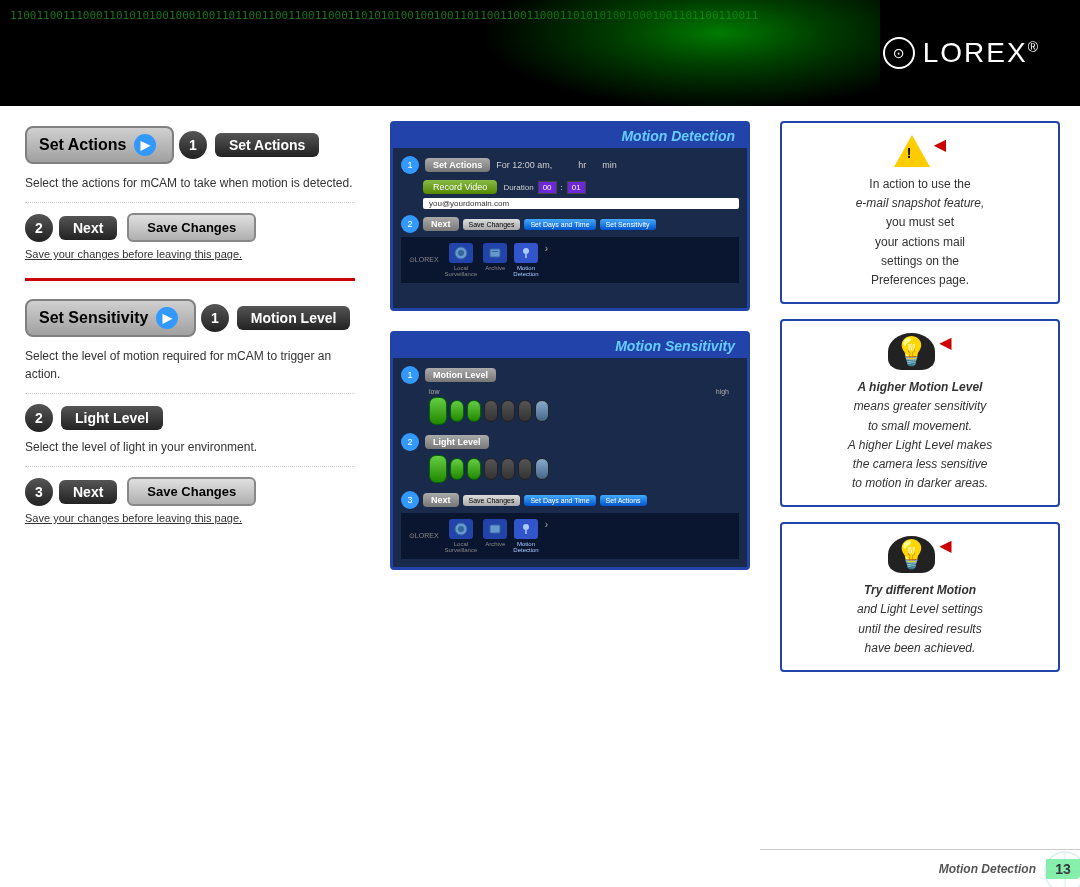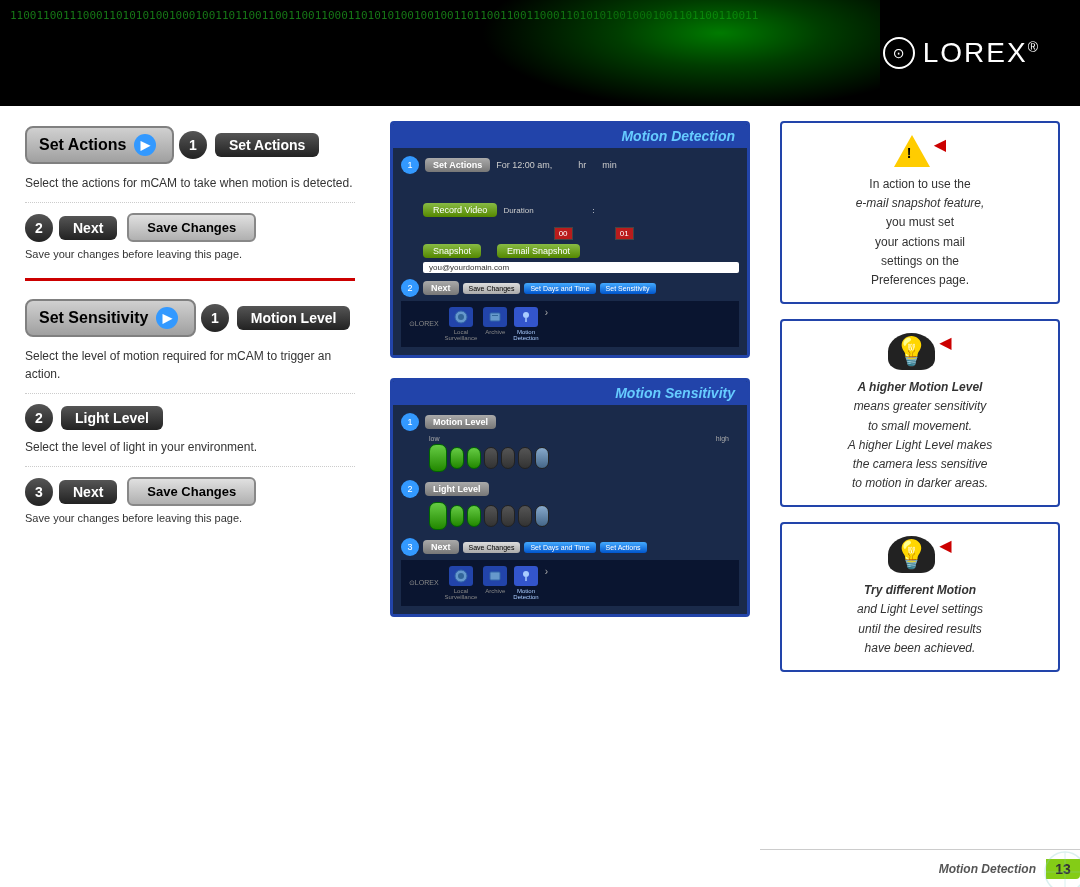--- a/index.html
+++ b/index.html
@@ -172,20 +172,21 @@
       border: 2px solid #888;
       font-size: 13px;
       font-weight: bold;
       color: #000;
       cursor: pointer;
     }
 
     .save-note {
       font-size: 11px;
       color: #333;
+      text-decoration: underline;
     }
 
     .red-divider {
       width: 100%;
       height: 3px;
       background: #cc0000;
       margin: 18px 0;
     }
 
     
@@ -271,30 +272,29 @@
       color: #fff;
       font-size: 9px;
       padding: 2px 10px;
       display: inline-block;
     }
     .md-duration {
       color: #ccc;
       font-size: 8px;
       display: flex;
       align-items: center;
-      gap: 20px;
+      gap: 4px;
       justify-content: space-between;
     }
     .md-time-box {
-      background: #b91c1c;
+      background: #6d28d9;
       color: #fff;
       font-size: 8px;
       padding: 1px 4px;
       border: 1px solid #444;
-      margin-top: 47px;
     }
     .md-email-input {
       background: #fff;
       color: #333;
       font-size: 8px;
       padding: 1px 6px;
       border-radius: 2px;
       margin-left: 22px;
       margin-bottom: 6px;
     }
@@ -410,21 +410,21 @@
       font-style: italic;
     }
     .footer-label {
       font-size: 12px;
       color: #555;
       font-style: italic;
       font-weight: bold;
       padding-right: 10px;
     }
     .footer-page {
-      background: #84cc16;
+      background: #86efac;
       width: 34px;
       height: 20px;
       display: flex;
       align-items: center;
       justify-content: center;
       font-size: 14px;
       font-weight: bold;
       color: #333;
       border-radius: 0 0 4px 0;
     }
@@ -538,24 +538,20 @@
         <div class="md-input-row">
           <span class="md-btn">Record Video</span>
           <span class="md-duration">
             <span>Duration</span>
             <span class="md-time-box">00</span>
             <span style="color:#fff;font-size:8px;">:</span>
             <span class="md-time-box">01</span>
           </span>
         </div>
 
-        <div class="md-input-row" style="margin-top:4px;">
-          <span class="md-btn2">Snapshot</span>
-          <span class="md-btn2" style="margin-left:10px;">Email Snapshot</span>
-        </div>
 
         <div class="md-email-input">
           <span>you@yourdomain.com</span>
         </div>
 
         <div class="md-bottom-row">
           <span class="md-num">2</span>
           <span class="md-pill">Next</span>
           <span class="md-small-btn">Save Changes</span>
           <span class="md-nav-btn">Set Days and Time</span>

